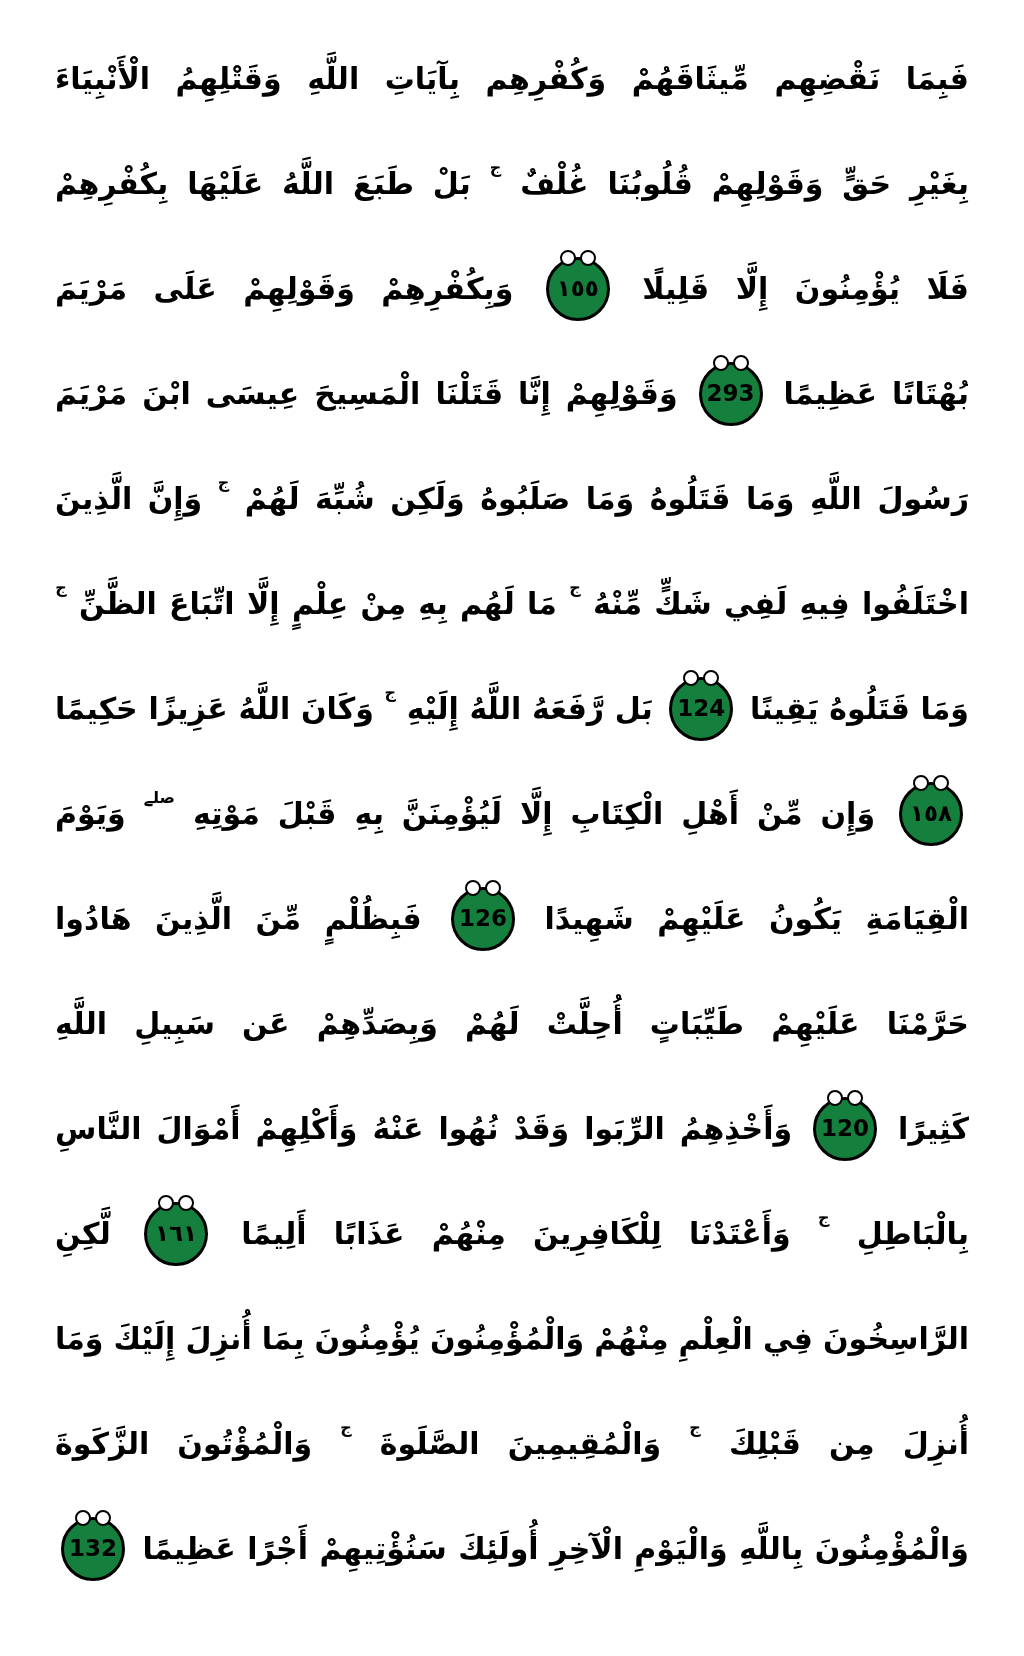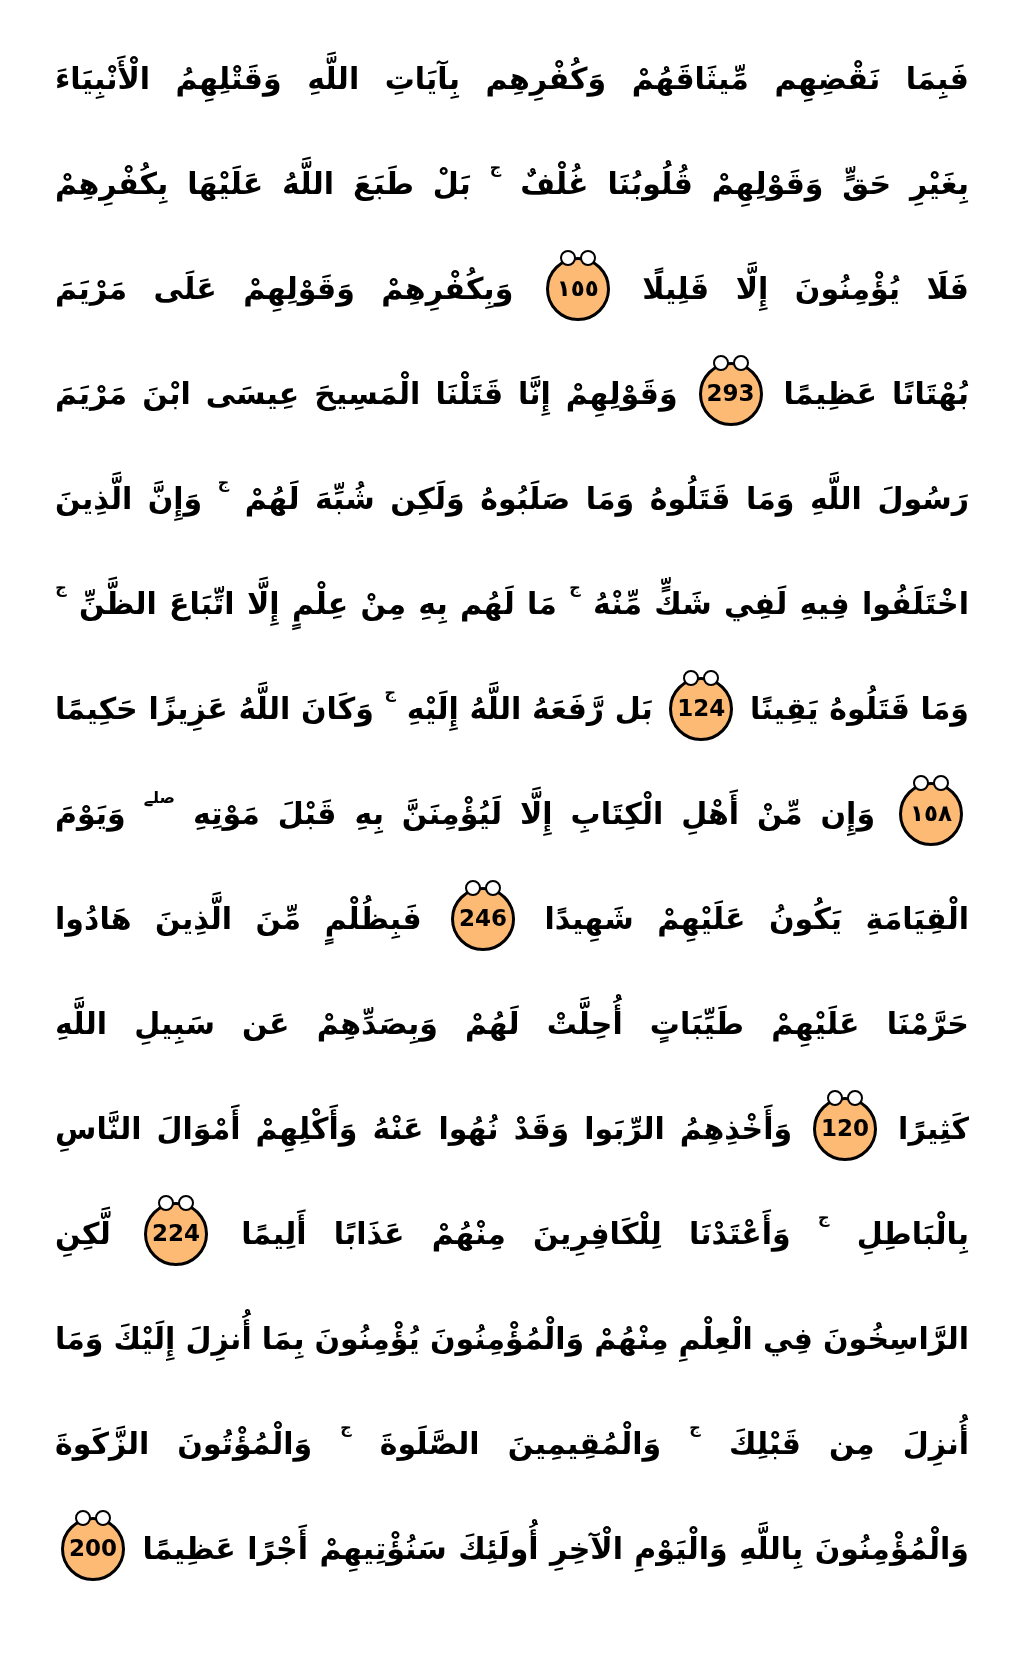--- a/index.html
+++ b/index.html
@@ -37,21 +37,21 @@
     flex: 0 0 auto;
     white-space: nowrap;
   }
   .marker {
     position: relative;
     flex: 0 0 auto;
     width: 58px;
     height: 58px;
     border: 3px solid #000000;
     border-radius: 50%;
-    background: #fdba74;
+    background: #15803d;
     display: flex;
     align-items: center;
     justify-content: center;
     margin: 0 6px;
   }
   .marker::before,
   .marker::after {
     content: '';
     position: absolute;
     top: -10px;
@@ -194,21 +194,21 @@
         <span class="w">مَوْتِهِ</span>
         <span class="pause">صلے</span>
         <span class="w">وَيَوْمَ</span>
       </div>
       <div class="line" dir="rtl">
         <span class="w">الْقِيَامَةِ</span>
         <span class="w">يَكُونُ</span>
         <span class="w">عَلَيْهِمْ</span>
         <span class="w">شَهِيدًا</span>
         <span class="marker">
-          <span class="marker-num">246</span>
+          <span class="marker-num">126</span>
         </span>
         <span class="w">فَبِظُلْمٍ</span>
         <span class="w">مِّنَ</span>
         <span class="w">الَّذِينَ</span>
         <span class="w">هَادُوا</span>
       </div>
       <div class="line" dir="rtl">
         <span class="w">حَرَّمْنَا</span>
         <span class="w">عَلَيْهِمْ</span>
         <span class="w">طَيِّبَاتٍ</span>
@@ -235,21 +235,21 @@
       </div>
       <div class="line" dir="rtl">
         <span class="w">بِالْبَاطِلِ</span>
         <span class="pause">ج</span>
         <span class="w">وَأَعْتَدْنَا</span>
         <span class="w">لِلْكَافِرِينَ</span>
         <span class="w">مِنْهُمْ</span>
         <span class="w">عَذَابًا</span>
         <span class="w">أَلِيمًا</span>
         <span class="marker">
-          <span class="marker-num">224</span>
+          <span class="marker-num">١٦١</span>
         </span>
         <span class="w">لَّكِنِ</span>
       </div>
       <div class="line" dir="rtl">
         <span class="w">الرَّاسِخُونَ</span>
         <span class="w">فِي</span>
         <span class="w">الْعِلْمِ</span>
         <span class="w">مِنْهُمْ</span>
         <span class="w">وَالْمُؤْمِنُونَ</span>
         <span class="w">يُؤْمِنُونَ</span>
@@ -272,17 +272,17 @@
       <div class="line" dir="rtl">
         <span class="w">وَالْمُؤْمِنُونَ</span>
         <span class="w">بِاللَّهِ</span>
         <span class="w">وَالْيَوْمِ</span>
         <span class="w">الْآخِرِ</span>
         <span class="w">أُولَئِكَ</span>
         <span class="w">سَنُؤْتِيهِمْ</span>
         <span class="w">أَجْرًا</span>
         <span class="w">عَظِيمًا</span>
         <span class="marker">
-          <span class="marker-num">200</span>
+          <span class="marker-num">132</span>
         </span>
       </div>
     </div>
 </div>
 
 </body></html>

